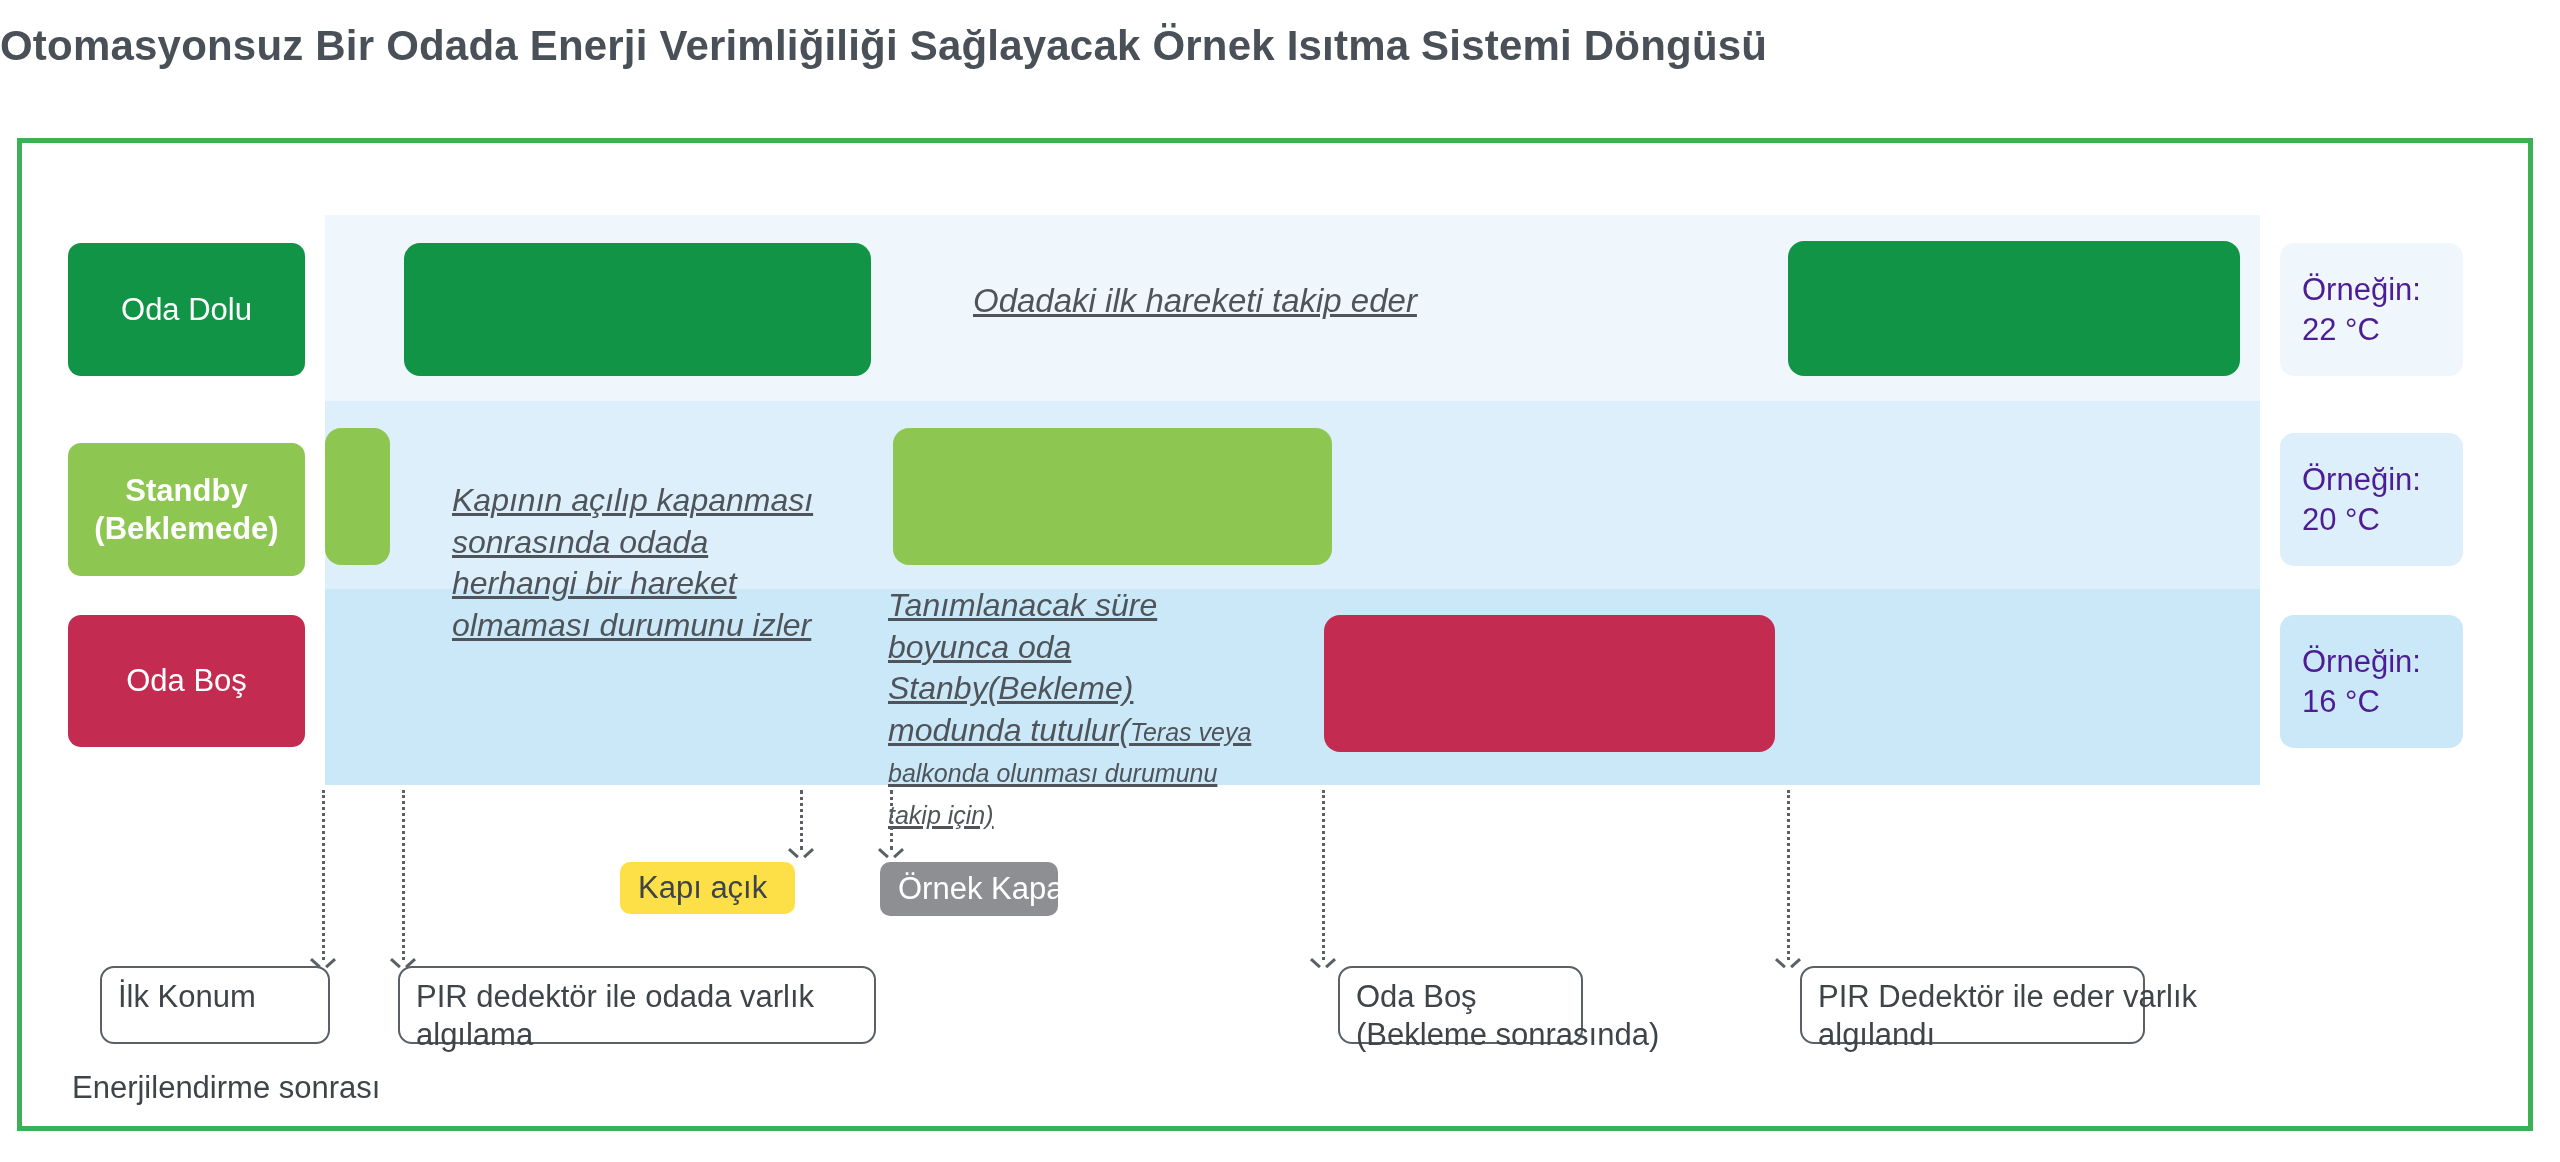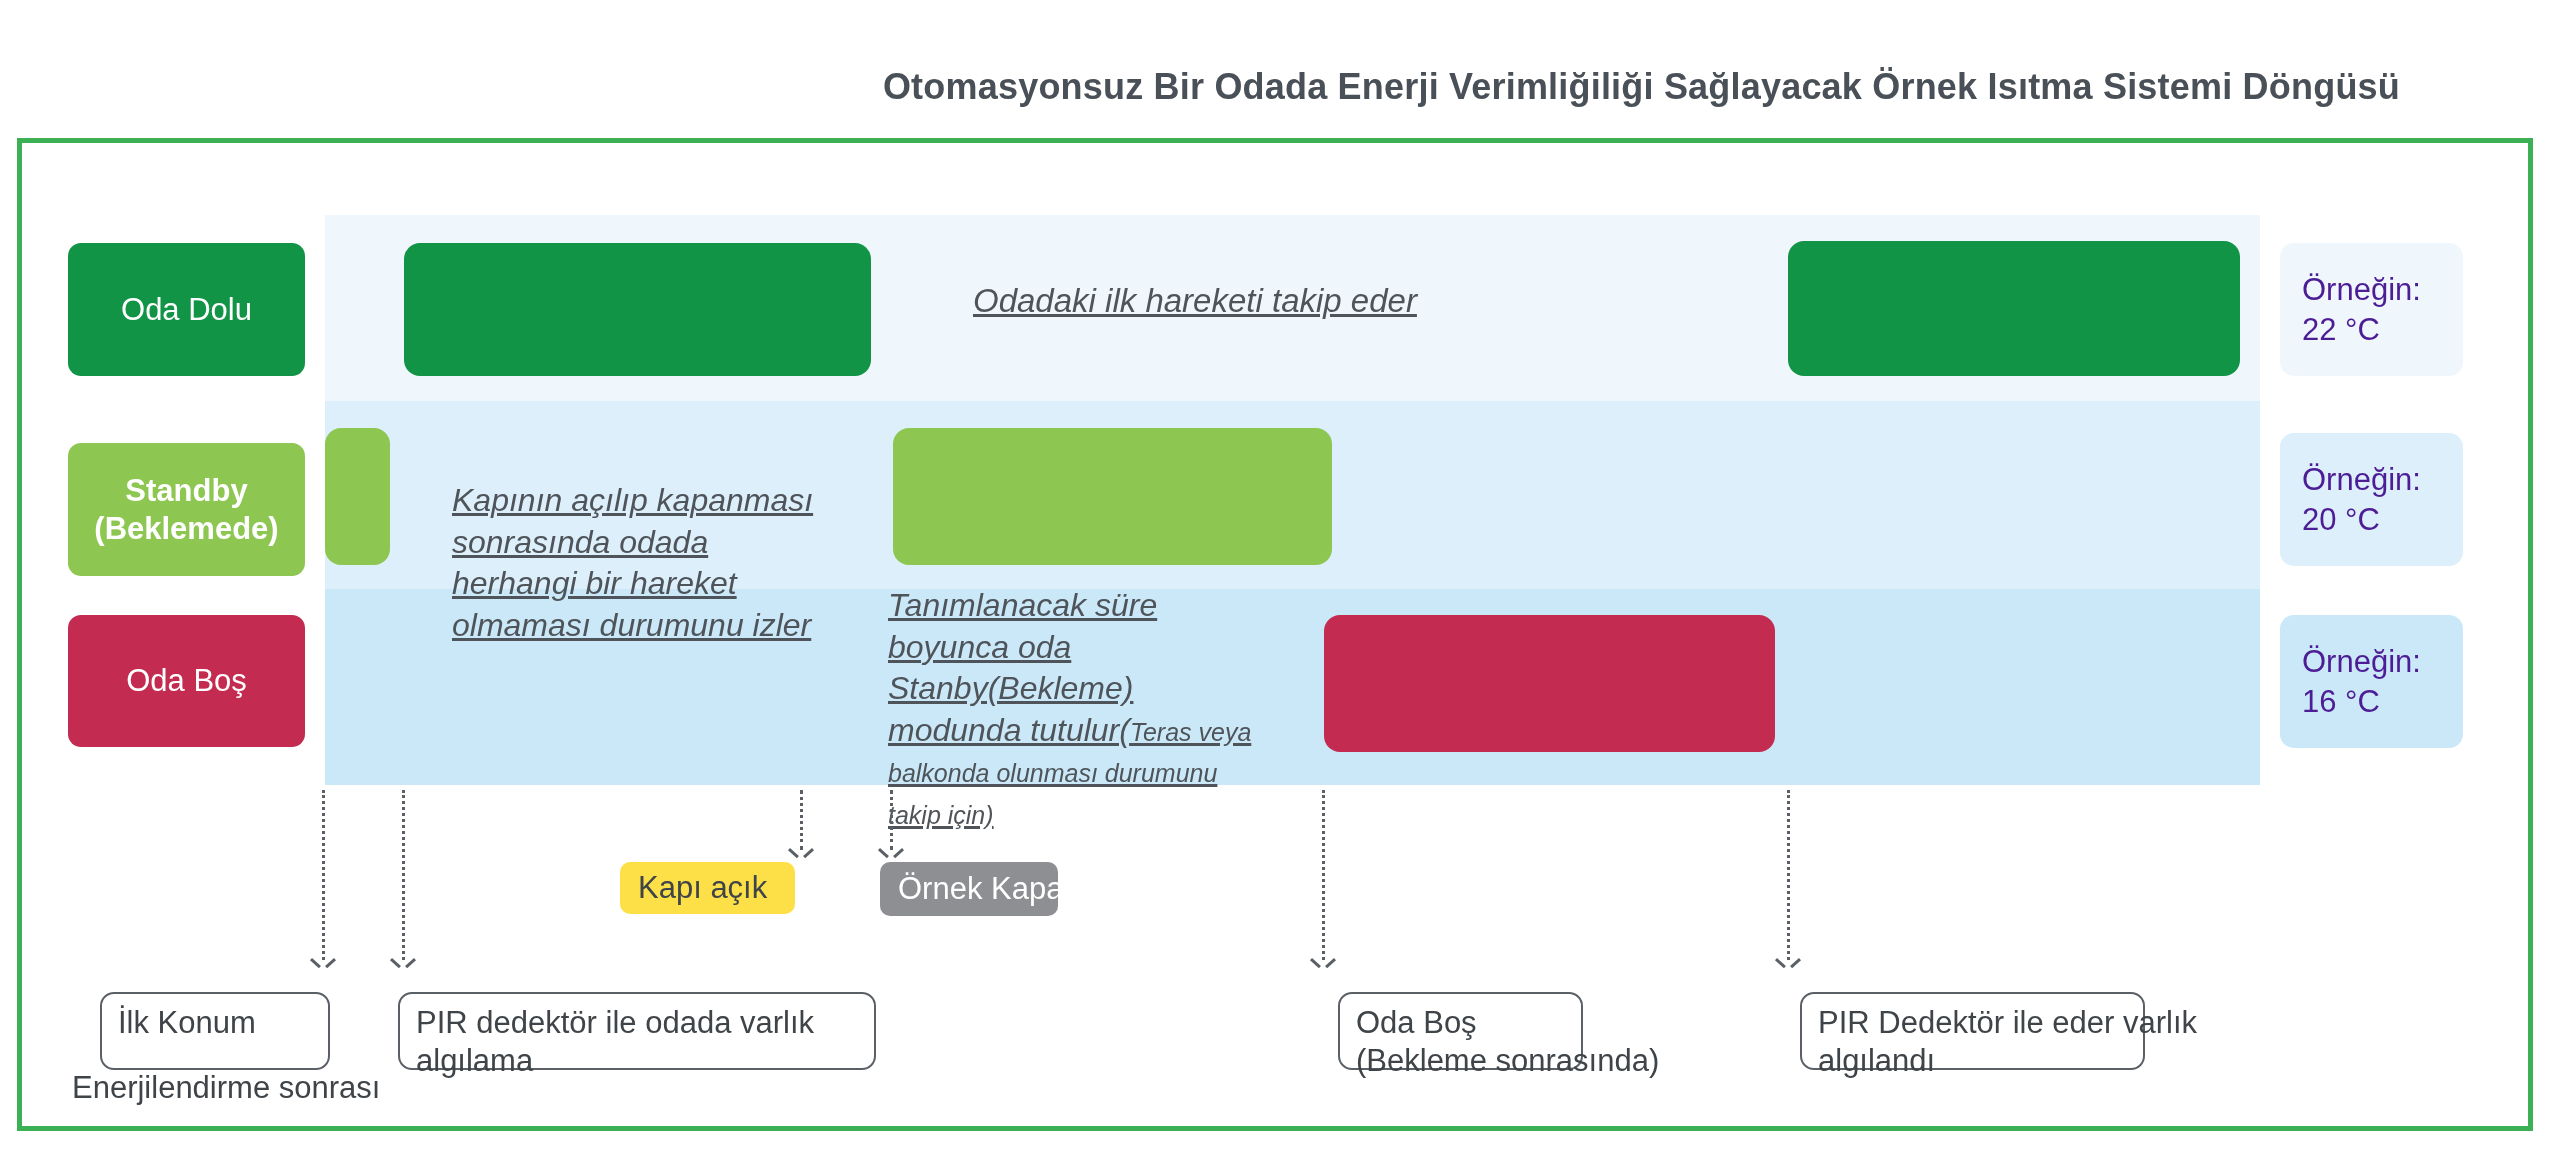--- a/index.html
+++ b/index.html
@@ -2,22 +2,22 @@
 <html><head>
 <meta charset="utf-8">
 <style>
   html,body{margin:0;padding:0;background:#ffffff;}
   body{
     width:2560px;height:1162px;position:relative;overflow:hidden;
     font-family:"Liberation Sans","DejaVu Sans",sans-serif;
     -webkit-font-smoothing:antialiased;
   }
   #page-title{
-    position:absolute;left:0;top:22px;width:2400px;text-align:right;
-    font-size:36px;font-weight:bold;color:#4a5057;letter-spacing:0.2px;margin-top:44px;
+    position:absolute;left:0;top:22px;width:2400px;text-align:left;
+    font-size:42px;font-weight:bold;color:#4a5057;letter-spacing:0.2px;
   }
   #frame{
     position:absolute;left:17px;top:138px;width:2516px;height:993px;
     border:5px solid #3cb054;box-sizing:border-box;background:#fff;
   }
   
   .band{position:absolute;}
   #band-occupied{left:325px;top:215px;width:1935px;height:186px;background:#eff7fd;}
   #band-standby {left:325px;top:401px;width:1935px;height:188px;background:#ddeffb;}
   #band-empty   {left:325px;top:589px;width:1935px;height:196px;background:#cbe8f8;}
@@ -73,21 +73,20 @@
   }
   #badge-open  {left:620px;top:862px;width:175px;height:52px;background:#fde047;color:#3f4449;}
   #badge-closed{left:880px;top:862px;width:178px;height:54px;background:#8d8f92;color:#ffffff;}
 
   
   .callout{
     position:absolute;border:2px solid #5a6066;border-radius:14px;
     background:#ffffff;box-sizing:border-box;
     font-size:31px;line-height:1.22;color:#3f4449;
     padding:10px 14px 0 16px;
-    margin-top:26px;
   }
   .callout .ovf{position:absolute;left:16px;top:10px;width:460px;}
   #callout-ilk   {left:100px;top:966px;width:230px;height:78px;}
   #callout-pir1  {left:398px;top:966px;width:478px;height:78px;}
   #callout-bos   {left:1338px;top:966px;width:245px;height:78px;}
   #callout-pir2  {left:1800px;top:966px;width:345px;height:78px;}
 
   #note-energized{
     position:absolute;left:72px;top:1070px;font-size:31px;color:#3f4449;white-space:nowrap;
   }

